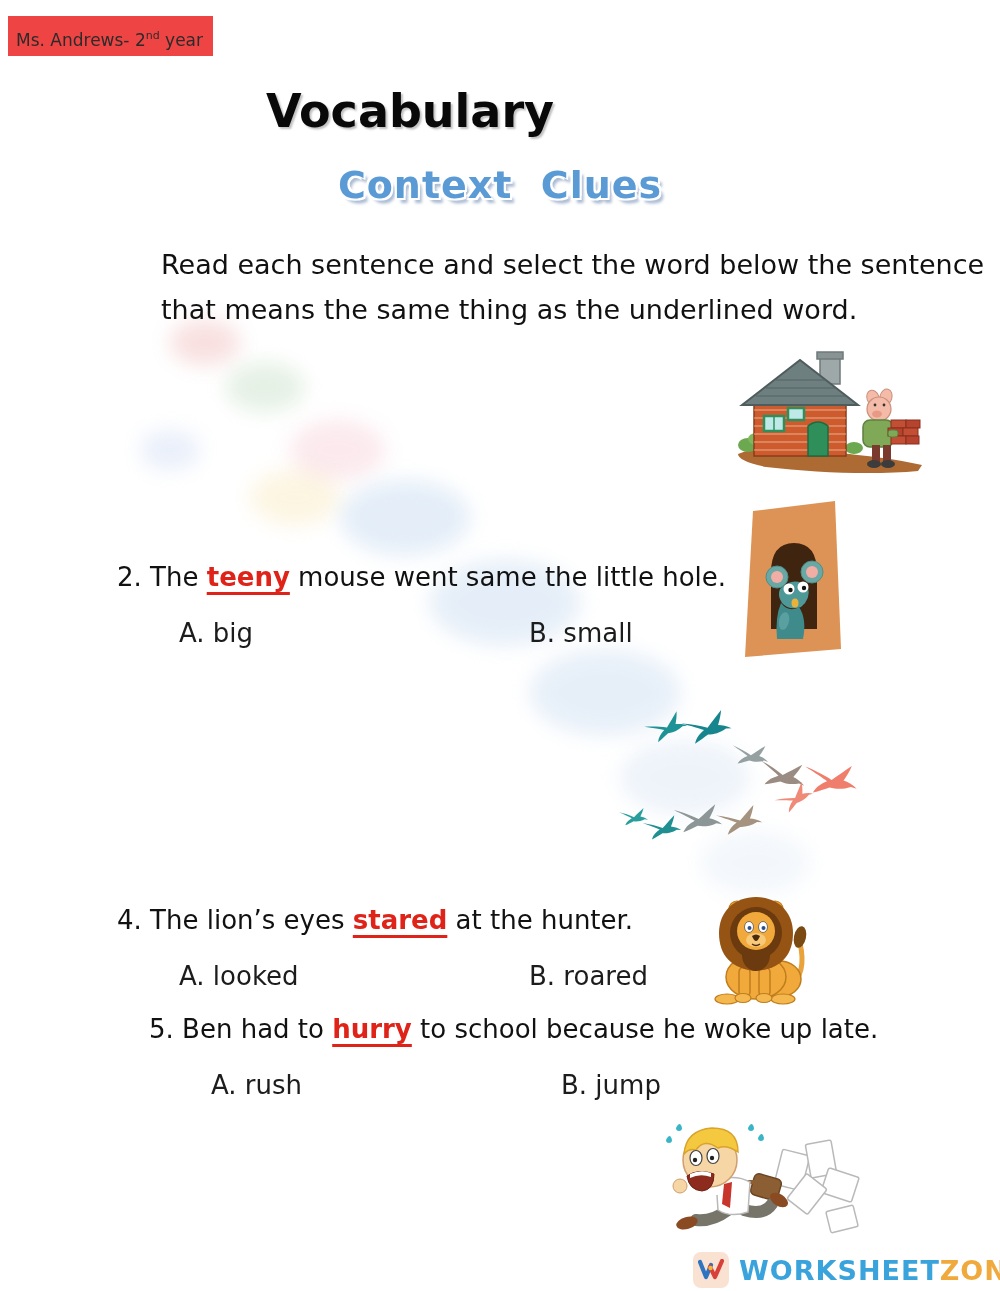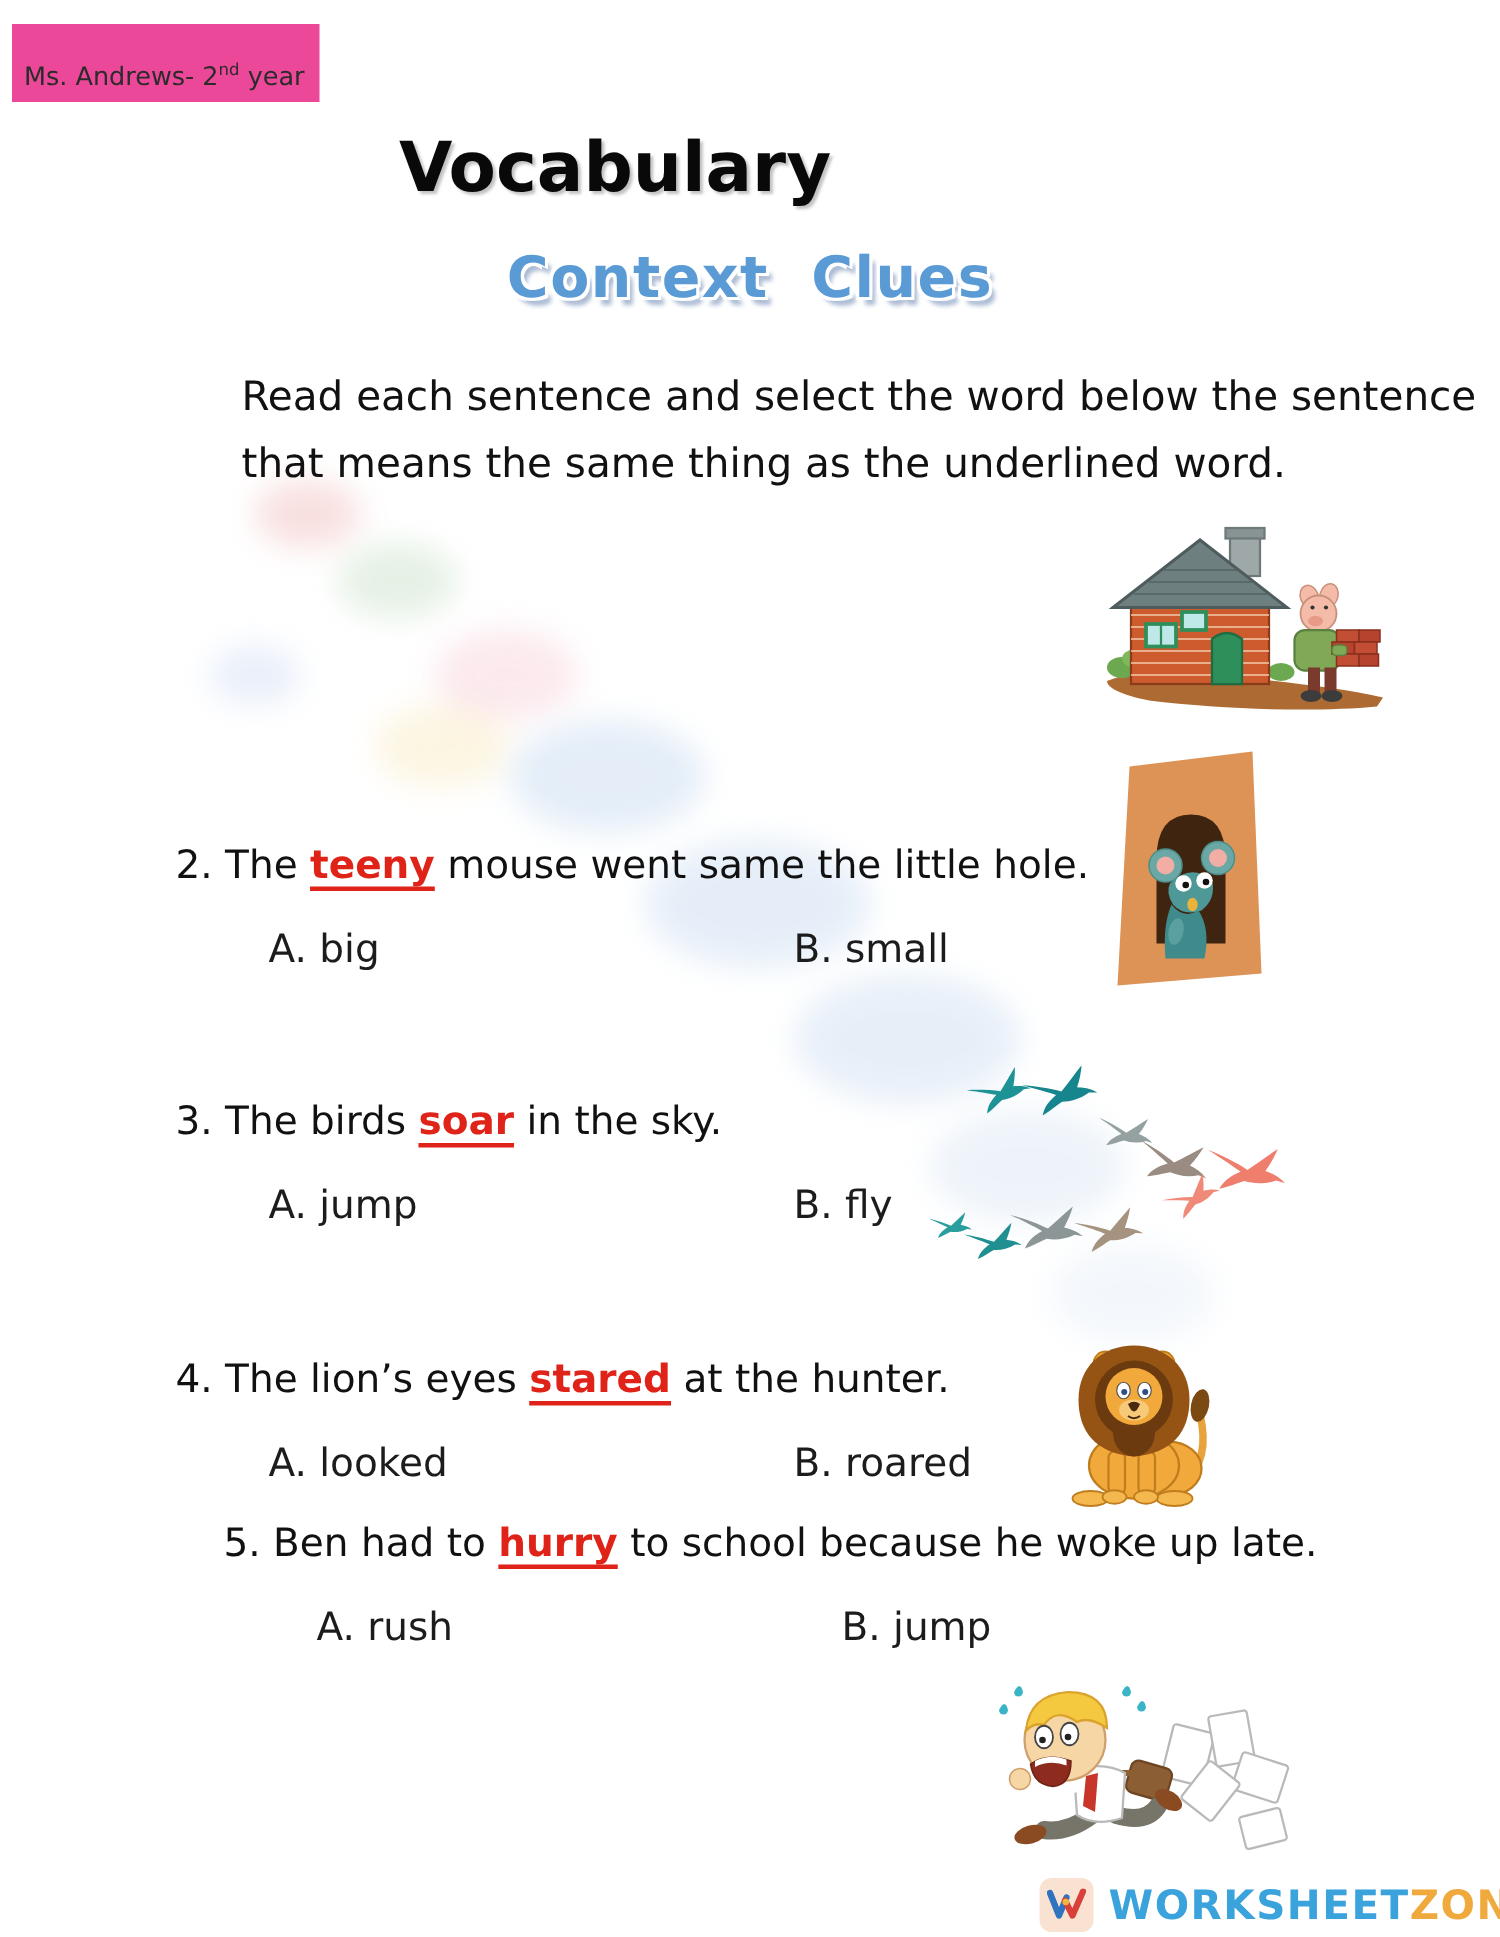--- a/index.html
+++ b/index.html
@@ -14,22 +14,22 @@
   .b3{left:290px;top:420px;width:95px;height:60px;background:#f3b8c6;opacity:.30;}
   .b4{left:250px;top:470px;width:90px;height:55px;background:#f5d98d;opacity:.25;}
   .b5{left:340px;top:480px;width:130px;height:75px;background:#bcd4ee;opacity:.40;}
   .b6{left:430px;top:560px;width:150px;height:85px;background:#c3d8ef;opacity:.42;}
   .b7{left:530px;top:650px;width:150px;height:85px;background:#c3d8ef;opacity:.40;}
   .b8{left:620px;top:740px;width:130px;height:75px;background:#cbdcf0;opacity:.32;}
   .b9{left:700px;top:830px;width:110px;height:65px;background:#d4e2f2;opacity:.26;}
   .b10{left:140px;top:430px;width:60px;height:40px;background:#9fb9e8;opacity:.22;}
 
   .teacher-tag{
-    position:absolute;left:8px;top:16px;background:#ec4899;color:#2b2b2b;
-    font-size:17px;padding:20px 10px 5px 8px;line-height:21px;
+    position:absolute;left:8px;top:16px;background:#ef4444;color:#2b2b2b;
+    font-size:17px;padding:9px 10px 5px 8px;line-height:21px;
   }
   .teacher-tag sup{font-size:11px;}
 
   .title{
     position:absolute;left:0;top:84px;width:820px;text-align:center;
     font-size:46px;font-weight:700;letter-spacing:0px;color:#090909;
     text-shadow:2px 2px 2px rgba(120,120,120,.45);
   }
   .subtitle{
     position:absolute;left:0;top:163px;width:1000px;text-align:center;
@@ -100,27 +100,20 @@
 
 
   <div class="question q2">
     <div class="sentence"><span>2. The </span><span class="keyword">teeny</span><span> mouse went same the little hole.</span></div>
     <div class="options">
       <span class="opt-a">A. big</span>
       <span class="opt-b">B. small</span>
     </div>
   </div>
 
-  <div class="question q3">
-    <div class="sentence"><span>3. The birds </span><span class="keyword">soar</span><span> in the sky.</span></div>
-    <div class="options">
-      <span class="opt-a">A. jump</span>
-      <span class="opt-b">B. fly</span>
-    </div>
-  </div>
 
   <div class="question q4">
     <div class="sentence"><span>4. The lion’s eyes </span><span class="keyword">stared</span><span> at the hunter.</span></div>
     <div class="options">
       <span class="opt-a">A. looked</span>
       <span class="opt-b">B. roared</span>
     </div>
   </div>
 
   <div class="question q5">

